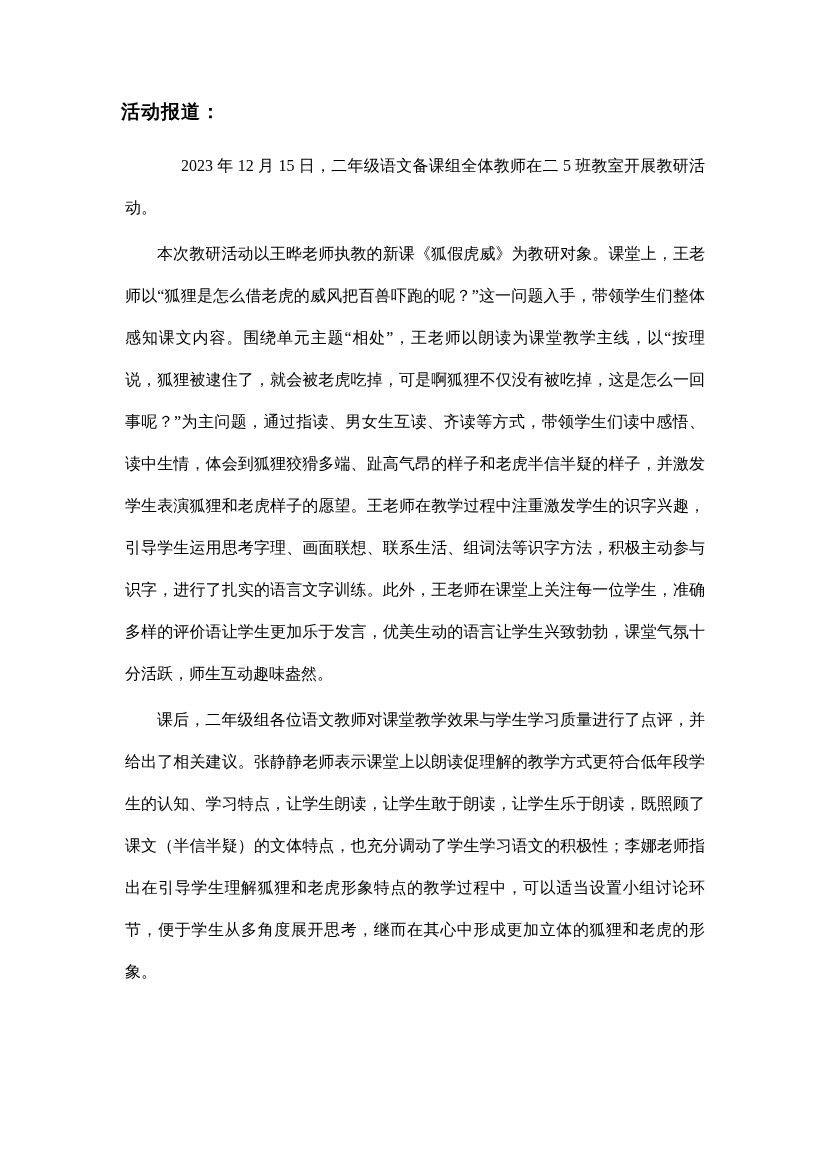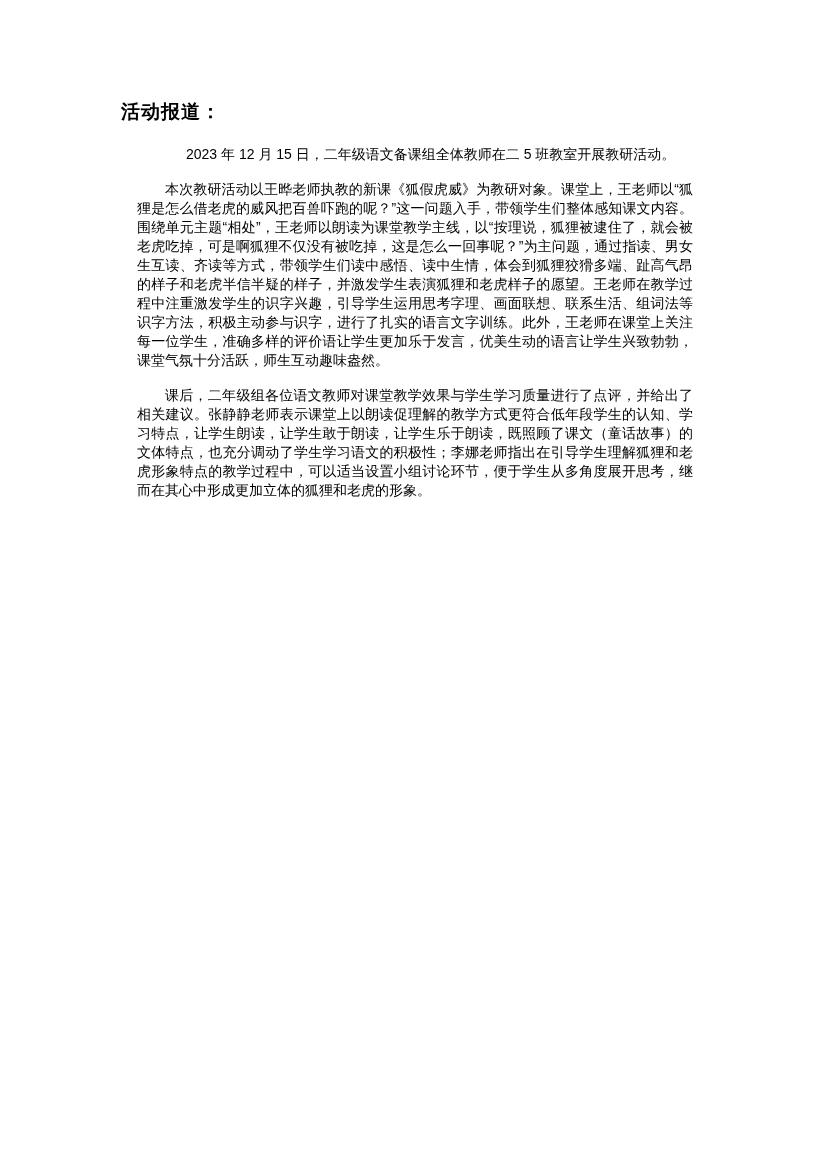--- a/index.html
+++ b/index.html
@@ -6,52 +6,52 @@
     margin: 0;
     padding: 0;
     background: #ffffff;
   }
   .page {
     position: relative;
     width: 827px;
     height: 1170px;
     background: #ffffff;
     color: #000000;
-    font-family: Liberation Sans, sans-serif;
+    font-family: Liberation Serif, serif;
     overflow: hidden;
   }
   .content {
     position: absolute;
     left: 121px;
     top: 96px;
     width: 588px;
   }
   .doc-title {
     font-size: 19px;
     font-weight: bold;
     line-height: 32px;
     margin: 0 0 17px 0;
     letter-spacing: 1px;
   }
   .para {
-    font-size: 14px;
-    line-height: 19px;
+    font-size: 16px;
+    line-height: 42px;
     text-align: justify;
     text-justify: inter-ideograph;
-    margin: 16px;
+    margin: 4px;
     text-indent: 2em;
     word-break: break-all;
   }
   .para.date-indent {
     text-indent: 3.5em;
   }
 </style>
 </head>
 <body>
 
 <div class="page">
   <div class="content">
     <h1 class="doc-title">活动报道：</h1>
     <p class="para date-indent">2023 年 12 月 15 日，二年级语文备课组全体教师在二 5 班教室开展教研活动。</p>
     <p class="para">本次教研活动以王晔老师执教的新课《狐假虎威》为教研对象。课堂上，王老师以“狐狸是怎么借老虎的威风把百兽吓跑的呢？”这一问题入手，带领学生们整体感知课文内容。围绕单元主题“相处”，王老师以朗读为课堂教学主线，以“按理说，狐狸被逮住了，就会被老虎吃掉，可是啊狐狸不仅没有被吃掉，这是怎么一回事呢？”为主问题，通过指读、男女生互读、齐读等方式，带领学生们读中感悟、读中生情，体会到狐狸狡猾多端、趾高气昂的样子和老虎半信半疑的样子，并激发学生表演狐狸和老虎样子的愿望。王老师在教学过程中注重激发学生的识字兴趣，引导学生运用思考字理、画面联想、联系生活、组词法等识字方法，积极主动参与识字，进行了扎实的语言文字训练。此外，王老师在课堂上关注每一位学生，准确多样的评价语让学生更加乐于发言，优美生动的语言让学生兴致勃勃，课堂气氛十分活跃，师生互动趣味盎然。</p>
-    <p class="para">课后，二年级组各位语文教师对课堂教学效果与学生学习质量进行了点评，并给出了相关建议。张静静老师表示课堂上以朗读促理解的教学方式更符合低年段学生的认知、学习特点，让学生朗读，让学生敢于朗读，让学生乐于朗读，既照顾了课文（童话故事）的文体特点，也充分调动了学生学习语文的积极性；李娜老师指出在引导学生理解狐狸和老虎形象特点的教学过程中，可以适当设置小组讨论环节，便于学生从多角度展开思考，继而在其心中形成更加立体的狐狸和老虎的形象。</p>
+    <p class="para">课后，二年级组各位语文教师对课堂教学效果与学生学习质量进行了点评，并给出了相关建议。张静静老师表示课堂上以朗读促理解的教学方式更符合低年段学生的认知、学习特点，让学生朗读，让学生敢于朗读，让学生乐于朗读，既照顾了课文（半信半疑）的文体特点，也充分调动了学生学习语文的积极性；李娜老师指出在引导学生理解狐狸和老虎形象特点的教学过程中，可以适当设置小组讨论环节，便于学生从多角度展开思考，继而在其心中形成更加立体的狐狸和老虎的形象。</p>
   </div>
 </div>
 
 </body></html>

